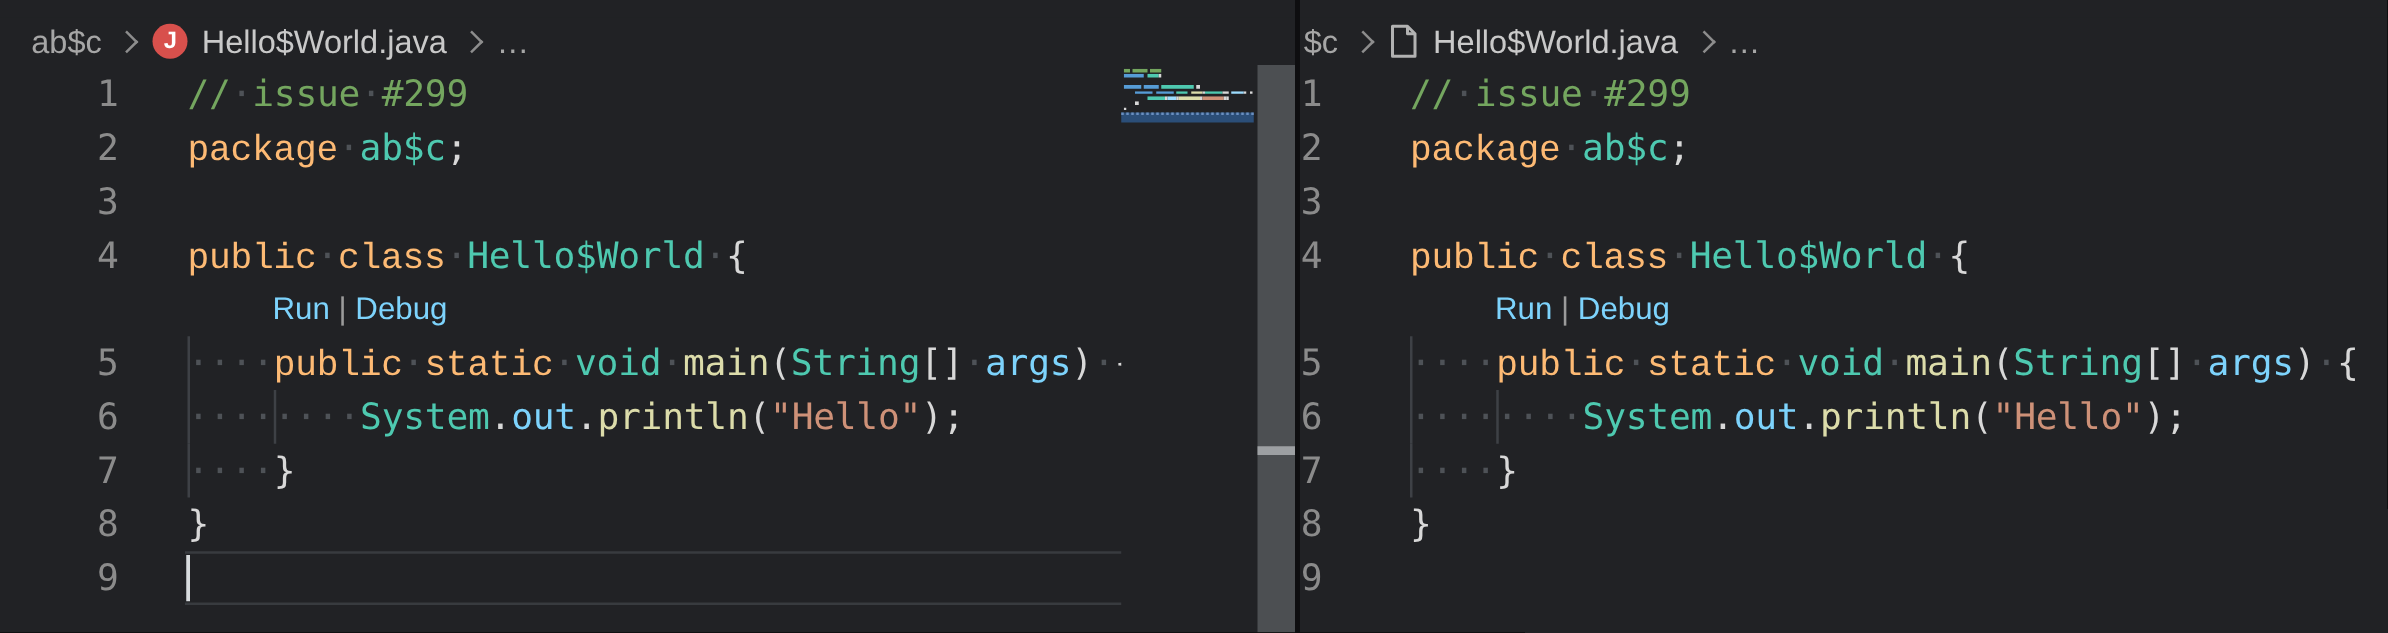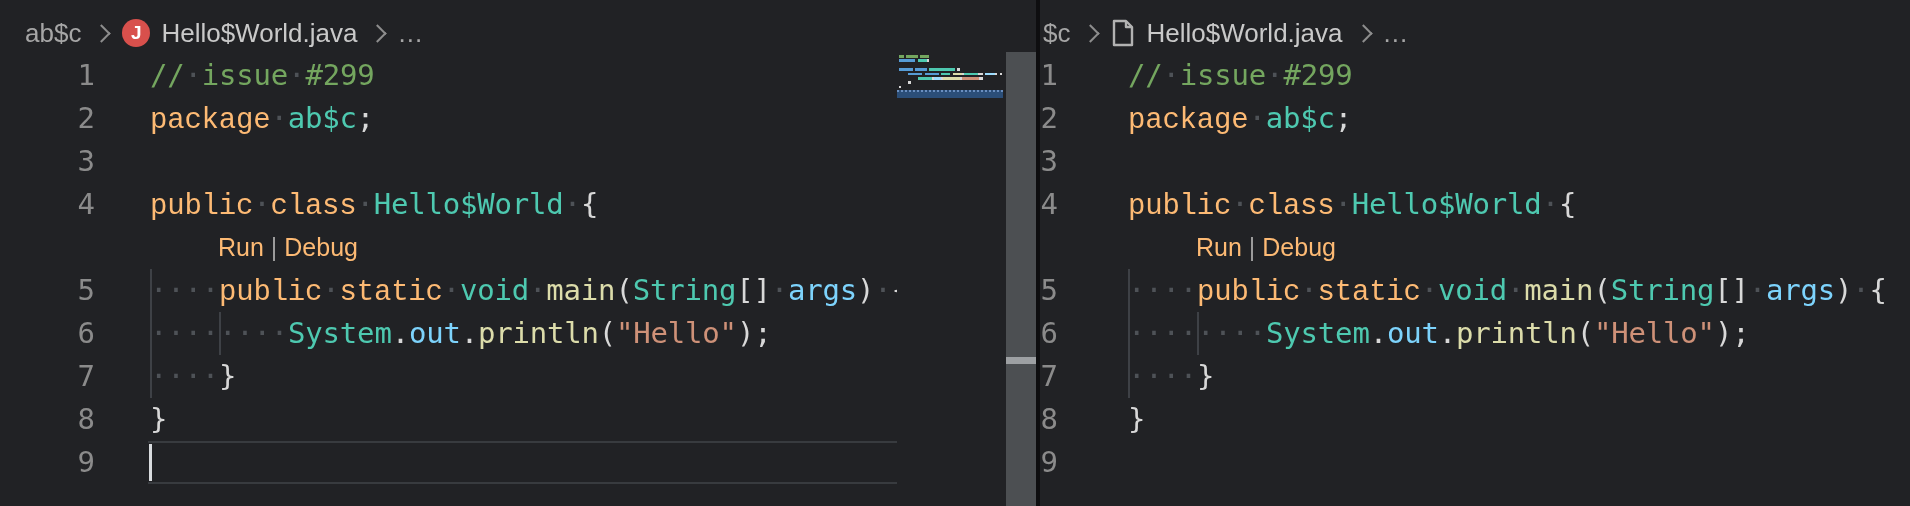--- a/index.html
+++ b/index.html
@@ -31,21 +31,21 @@
   .pane-left  .rows{width:897px;}
   .pane-right .rows{width:100%;}
   .row{position:relative;height:43px;}
   .num{position:absolute;left:0;top:0;width:var(--num-w);text-align:right;
        font-family:"DejaVu Sans Mono",monospace;font-size:29px;line-height:43px;color:#8b8b8b;}
   .line{position:absolute;left:var(--code-left);top:0;white-space:pre;
         font-family:"DejaVu Sans Mono",monospace;font-size:29px;line-height:43px;letter-spacing:-0.2px;text-align:center;}
   .guide{position:absolute;top:0;bottom:0;width:2px;background:#3e4146;}
   .lens-label{position:absolute;top:0;line-height:43px;left:calc(var(--code-left) + 68px);
               font-size:25px;color:#9b9b9b;white-space:pre;}
-  .lens-link{color:#fdba74;}
+  .lens-link{color:#7dd3fc;}
   
   .tk-c{color:#74a65f;} .tk-k{color:#fdba74;font-family:Liberation Mono, monospace;} .tk-t{color:#4ec9b0;} .tk-f{color:#dcdcaa;}
   .tk-v{color:#7dd3fc;} .tk-s{color:#ce9178;} .tk-p{color:#d8d8d8;} .tk-w{color:#4e5257;}
 
   
   .current-line{position:absolute;left:148px;width:749px;top:389px;height:43px;box-sizing:border-box;
                 border-top:2px solid #383b3f;border-bottom:2px solid #383b3f;}
   .cursor{position:absolute;left:149px;top:392px;width:3px;height:37px;background:#d8dbde;}
 
   

